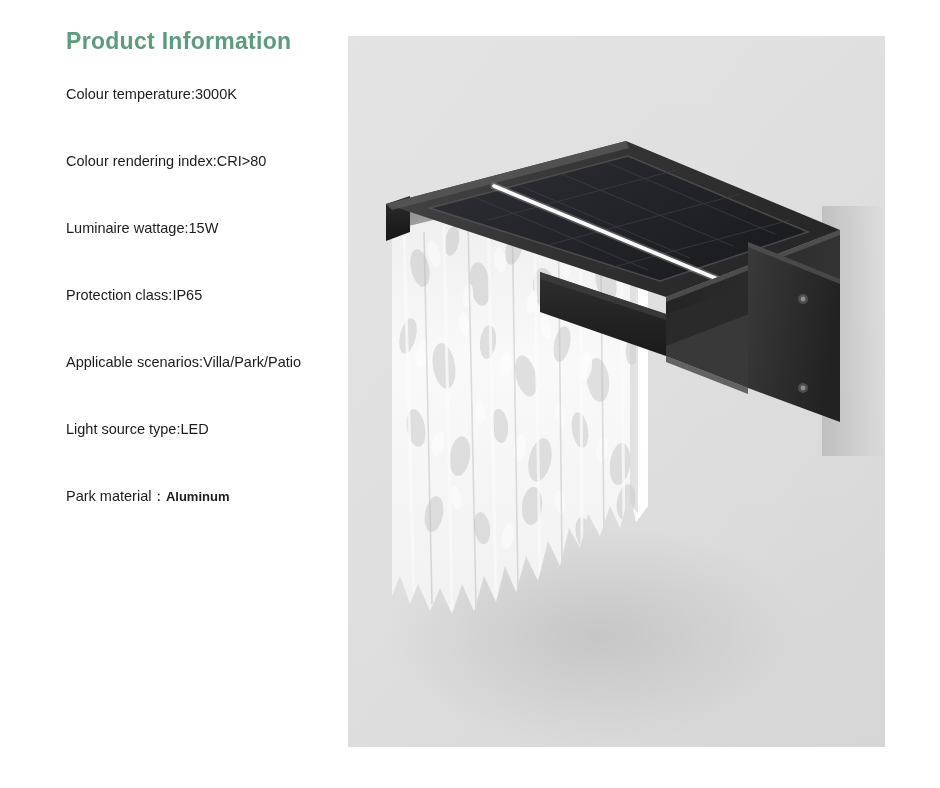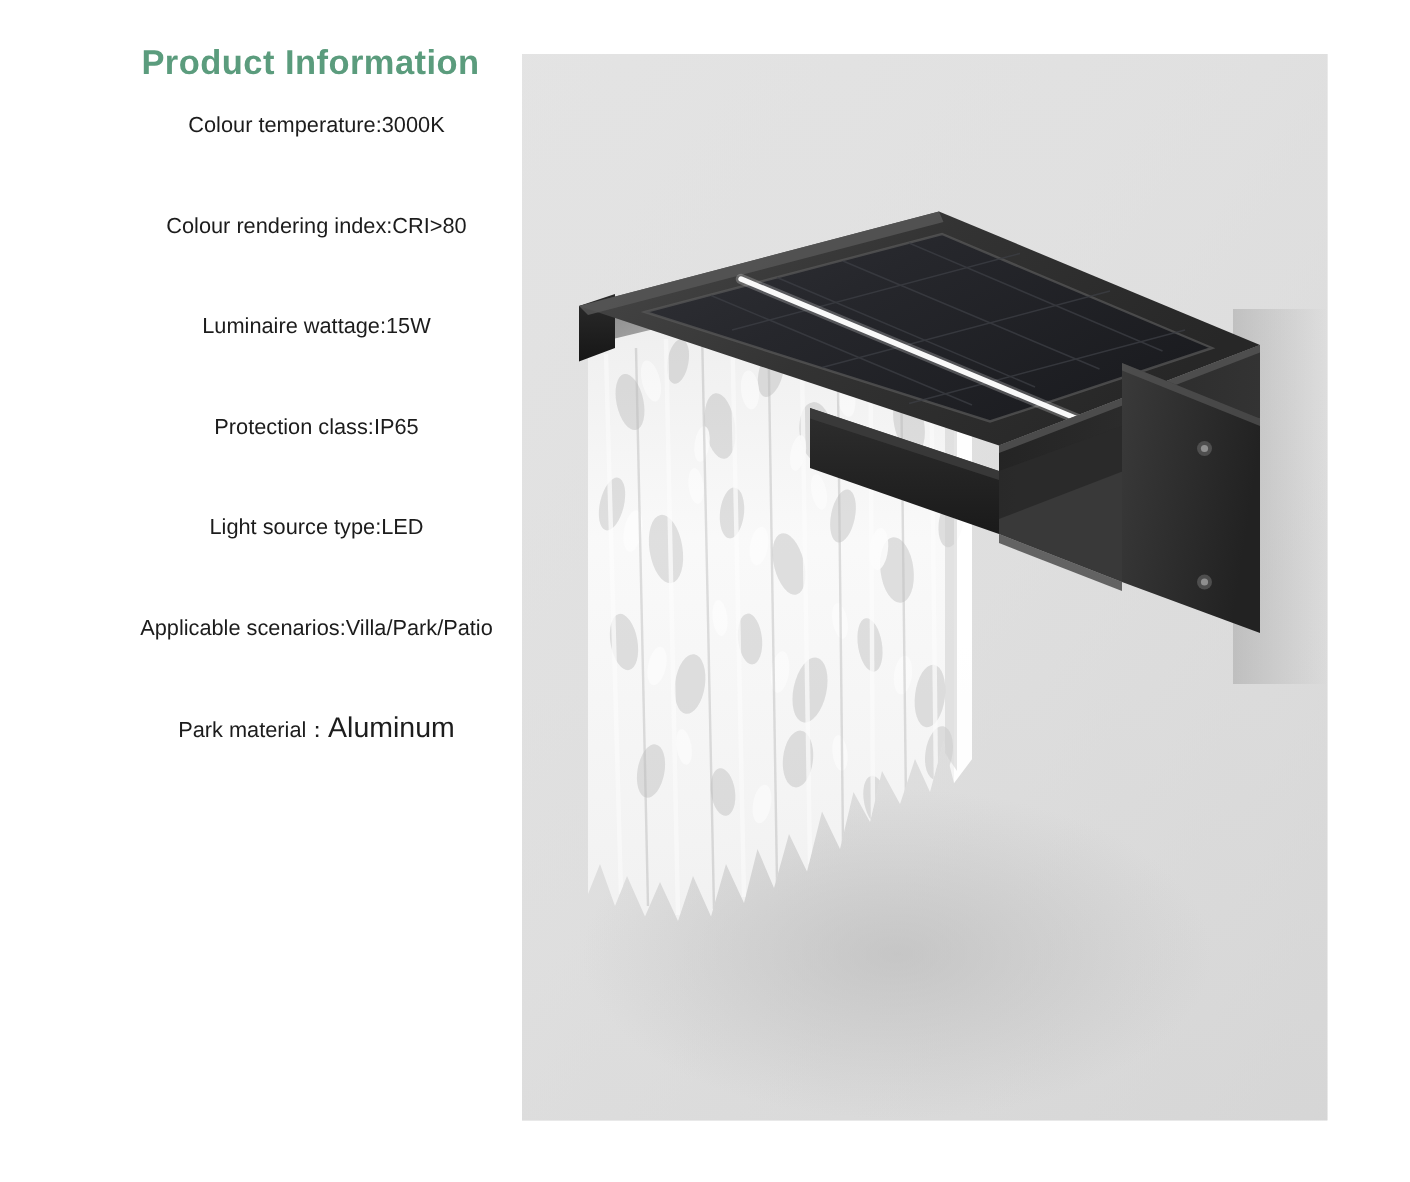--- a/index.html
+++ b/index.html
@@ -13,21 +13,20 @@
     font-family: "Liberation Sans", sans-serif;
     overflow: hidden;
     position: relative;
   }
 
   #page {
     position: relative;
     width: 940px;
     height: 788px;
     background: #ffffff;
-    text-align: center;
   }
 
   
   .spec-column {
     position: absolute;
     left: 66px;
     top: 26px;
     width: 282px;
   }
 
@@ -39,37 +38,37 @@
     margin: 0 0 0 0;
     line-height: 30px;
     white-space: nowrap;
   }
 
   .spec-list {
     list-style: none;
     margin: 0;
     padding: 0;
     position: absolute;
-    top: 49px;
+    top: 59px;
     left: 0;
     width: 290px;
   }
 
   .spec-item {
     font-size: 14.5px;
     color: #1c1c1c;
     line-height: 18px;
     height: 67px;
     white-space: nowrap;
     font-weight: normal;
   }
 
   .spec-item .val-strong {
-    font-weight: normal;
-    font-size: 19px;
+    font-weight: bold;
+    font-size: 13px;
   }
 
   
   .image-panel {
     position: absolute;
     left: 348px;
     top: 36px;
     width: 537px;
     height: 711px;
     background: #dcdcdc;
@@ -98,24 +97,24 @@
       <li class="spec-item">
         <span>Colour rendering index:CRI&gt;80</span>
       </li>
       <li class="spec-item">
         <span>Luminaire wattage:15W</span>
       </li>
       <li class="spec-item">
         <span>Protection class:IP65</span>
       </li>
       <li class="spec-item">
+        <span>Applicable scenarios:Villa/Park/Patio</span>
+      </li>
+      <li class="spec-item">
         <span>Light source type:LED</span>
-      </li>
-      <li class="spec-item">
-        <span>Applicable scenarios:Villa/Park/Patio</span>
       </li>
       <li class="spec-item">
         <span>Park material：</span><span class="val-strong">Aluminum</span>
       </li>
     </ul>
   </div>
 
   <div class="image-panel">
     <svg class="panel-svg" viewBox="0 0 537 711" preserveAspectRatio="none">
       <defs>

